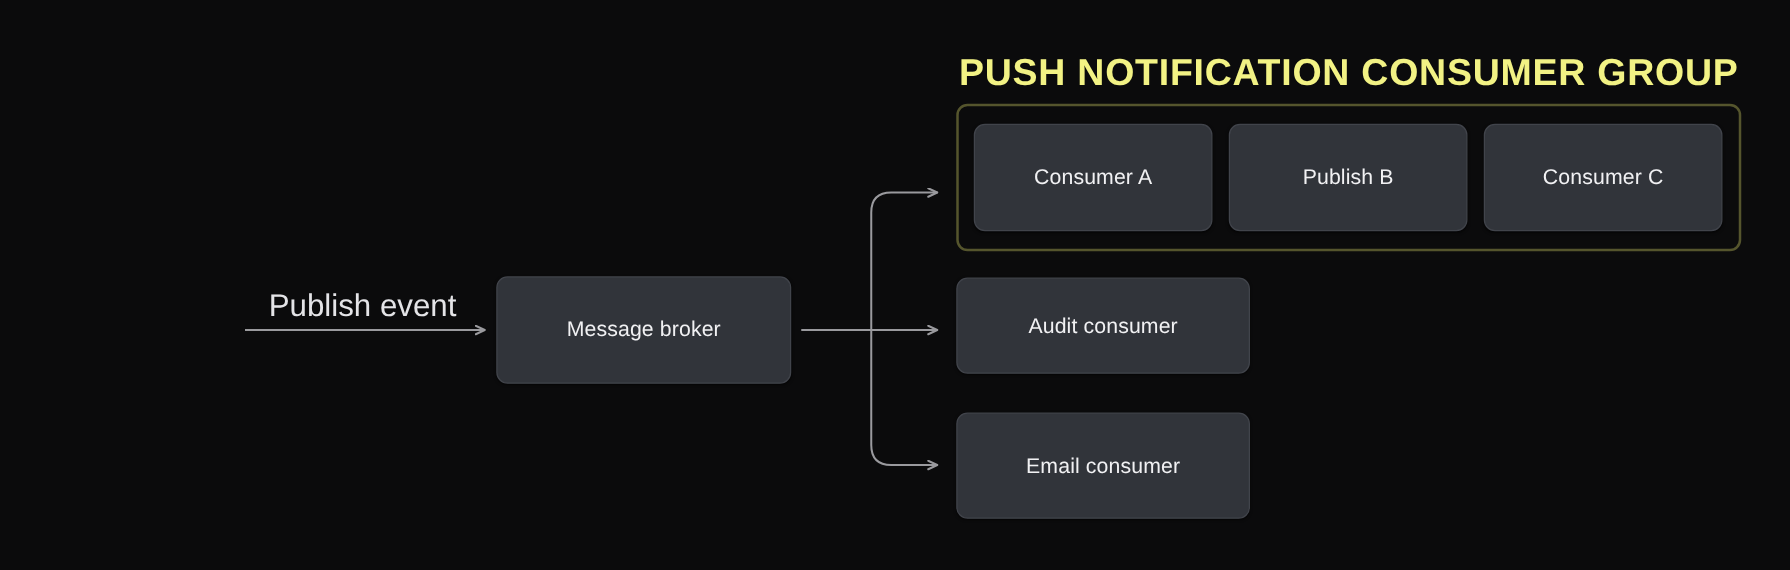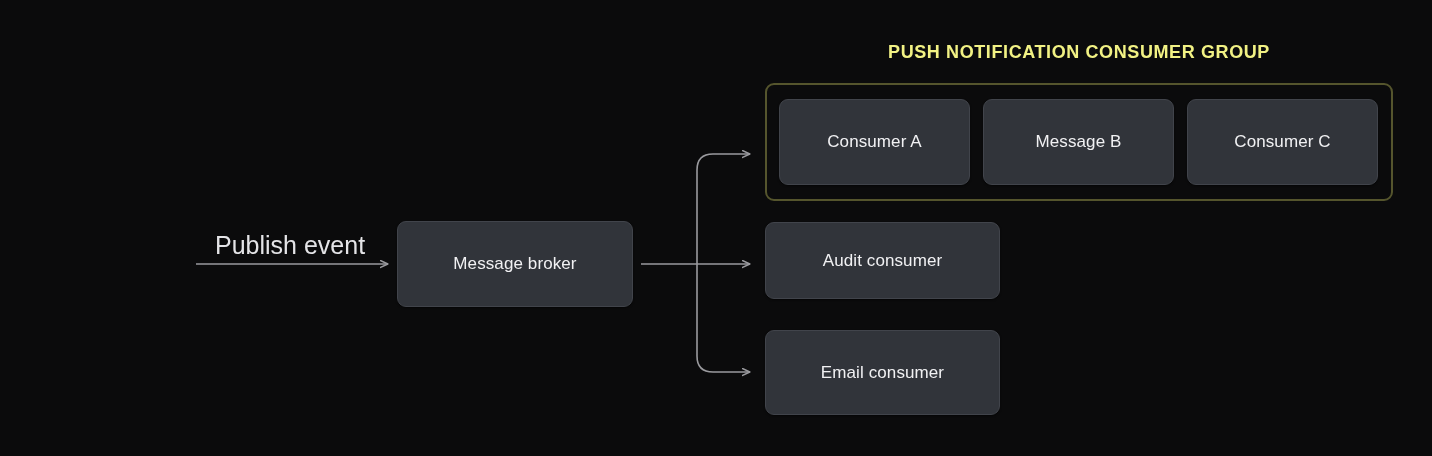--- a/index.html
+++ b/index.html
@@ -112,21 +112,21 @@
     border-radius: 9px;
     background: transparent;
   }
   #consumer-group-title {
     position: absolute;
     left: 765px;
     top: 42px;
     width: 628px;
     text-align: center;
     color: #f2f284;
-    font-size: 18px;
+    font-size: 30px;
     font-weight: 600;
     letter-spacing: 0.6px;
     white-space: nowrap;
   }
 
   svg#wires {
     position: absolute;
     left: 0;
     top: 0;
     width: 1432px;
@@ -166,21 +166,21 @@
 
   <div id="consumer-group-title">PUSH NOTIFICATION CONSUMER GROUP</div>
 
   <div id="consumer-group-frame"></div>
 
   <div class="node" style="left:779px; top:99px; width:191px; height:86px;">
     <span>Consumer A</span>
   </div>
 
   <div class="node" style="left:983px; top:99px; width:191px; height:86px;">
-    <span>Message B</span>
+    <span>Publish B</span>
   </div>
 
   <div class="node" style="left:1187px; top:99px; width:191px; height:86px;">
     <span>Consumer C</span>
   </div>
 
   <div class="node" style="left:765px; top:222px; width:235px; height:77px;">
     <span>Audit consumer</span>
   </div>
 

